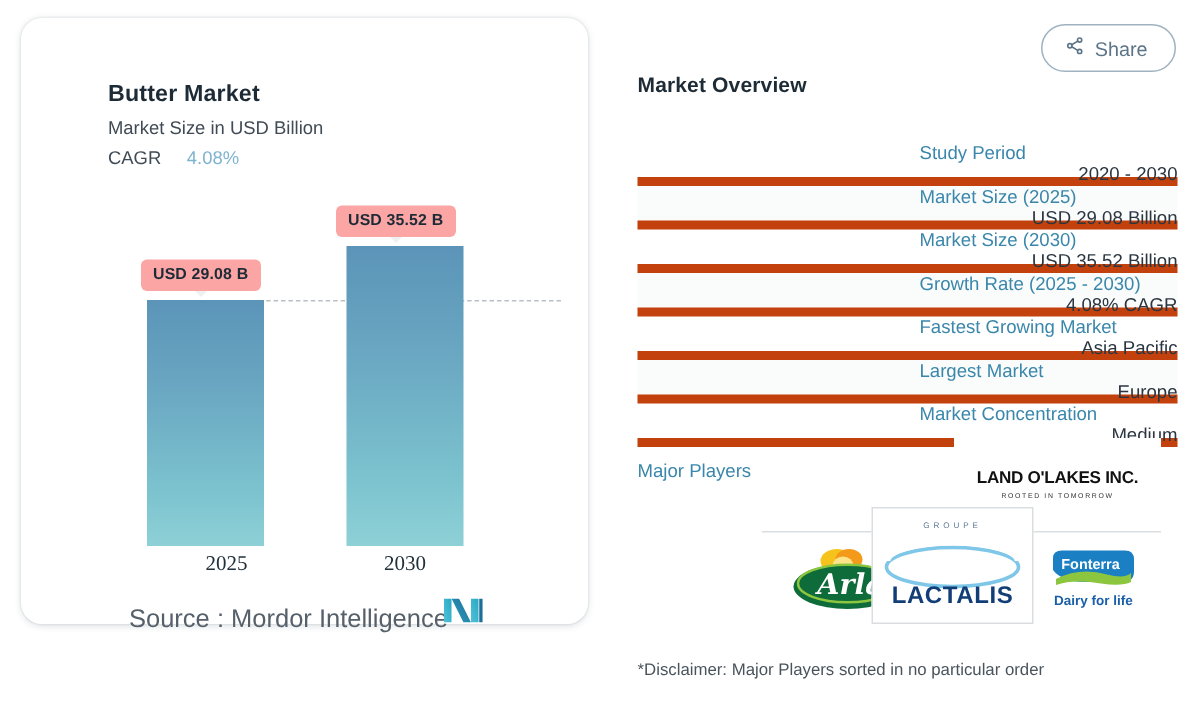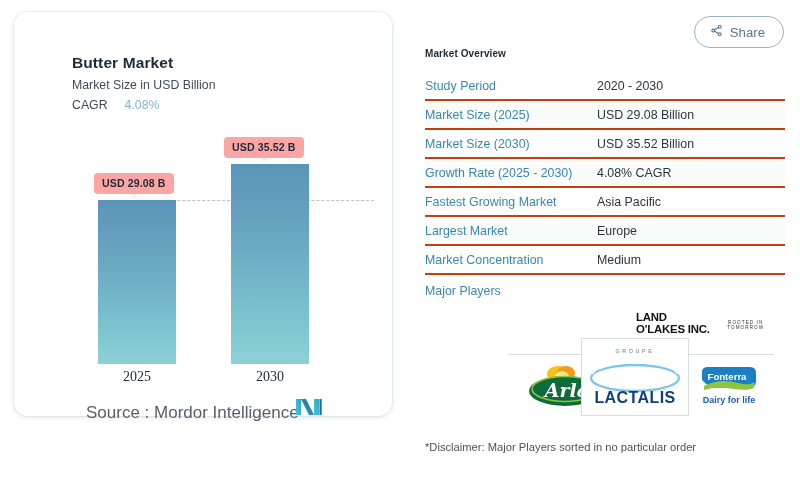--- a/index.html
+++ b/index.html
@@ -74,21 +74,21 @@
   .tip-2025 { left: 22px; top: 41px; }
   .tip-2030 { left: 152px; top: 5px; }
 
   .xlabels { position: absolute; left: 58px; top: 357px; width: 288px; height: 20px; }
   .xlab {
     position: absolute; top: 0;
     width: 78px; text-align: center;
     font-family: "Liberation Serif", serif;
     font-size: 14px; color: #21303a;
   }
-  .xlab-2025 { left: 26px; font-family: Liberation Serif, serif; }
+  .xlab-2025 { left: 40px; font-family: Liberation Serif, serif; }
   .xlab-2030 { left: 159px; }
 
   .source {
     position: absolute; left: 72px; top: 391px;
     font-size: 17px; color: #56606a;
   }
   .mi-logo { position: absolute; left: 282px; top: 387px; }
 
   
   .share-btn {
@@ -99,27 +99,28 @@
     border-radius: 20px;
     background: #ffffff;
     color: #5c7487;
     font-size: 13.2px;
     cursor: pointer;
   }
 
   
   .overview { position: absolute; left: 425px; top: 48px; width: 360px; }
   .overview-title {
-    font-size: 10px; font-weight: bold; color: #1d2b36;
-    margin-bottom: 13px; letter-spacing: .1px;
+    font-size: 14px; font-weight: bold; color: #1d2b36;
+    margin-bottom: 31px; letter-spacing: .1px;
   }
   .row {
-    display: flex; align-items: center;
+    display: flex; align-items: flex-end;
     height: 29px;
-    border-bottom: 2px solid #c2410c;
+    border-bottom: 6px solid #c2410c;
+    flex-direction: column;
   }
   .row.alt { background: #fafbfb; }
   .row .label {
     width: 172px; flex: none;
     font-size: 12.4px; color: #3a87ab;
   }
   .row .value { font-size: 12.4px; color: #2b3641; }
 
   .players-head {
     margin-top: 9px;
@@ -285,21 +286,21 @@
       <div class="value">Medium</div>
     </div>
 
     <div class="players-head">Major Players</div>
   </div>
 
   <div class="logo-grid">
 
 
     <div class="cell c-lol">
-      <div style="display:flex;flex-direction:row;align-items:center;">
+      <div style="display:flex;flex-direction:column;align-items:center;">
         <div class="lol-txt">
           <span>LAND O'LAKES INC.</span>
         </div>
         <div class="lol-sub">ROOTED IN TOMORROW</div>
       </div>
     </div>
 
     <div class="cell c-arla">
       <div style="position:relative;width:78px;height:44px;">
         <svg width="78" height="44" viewBox="0 0 78 44" style="position:absolute;left:0;top:0;">

